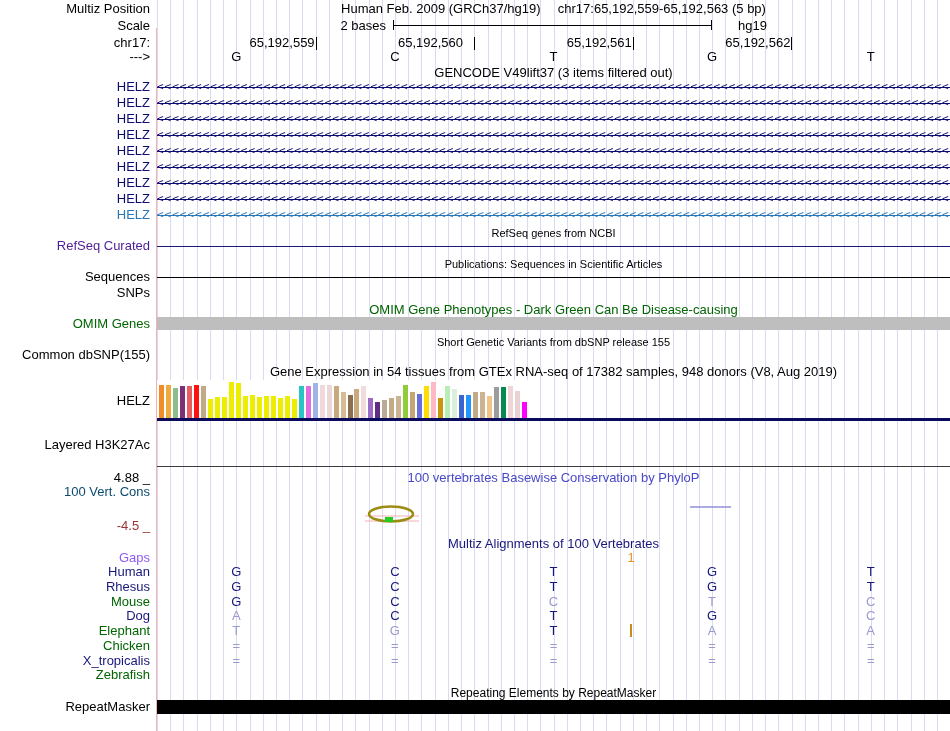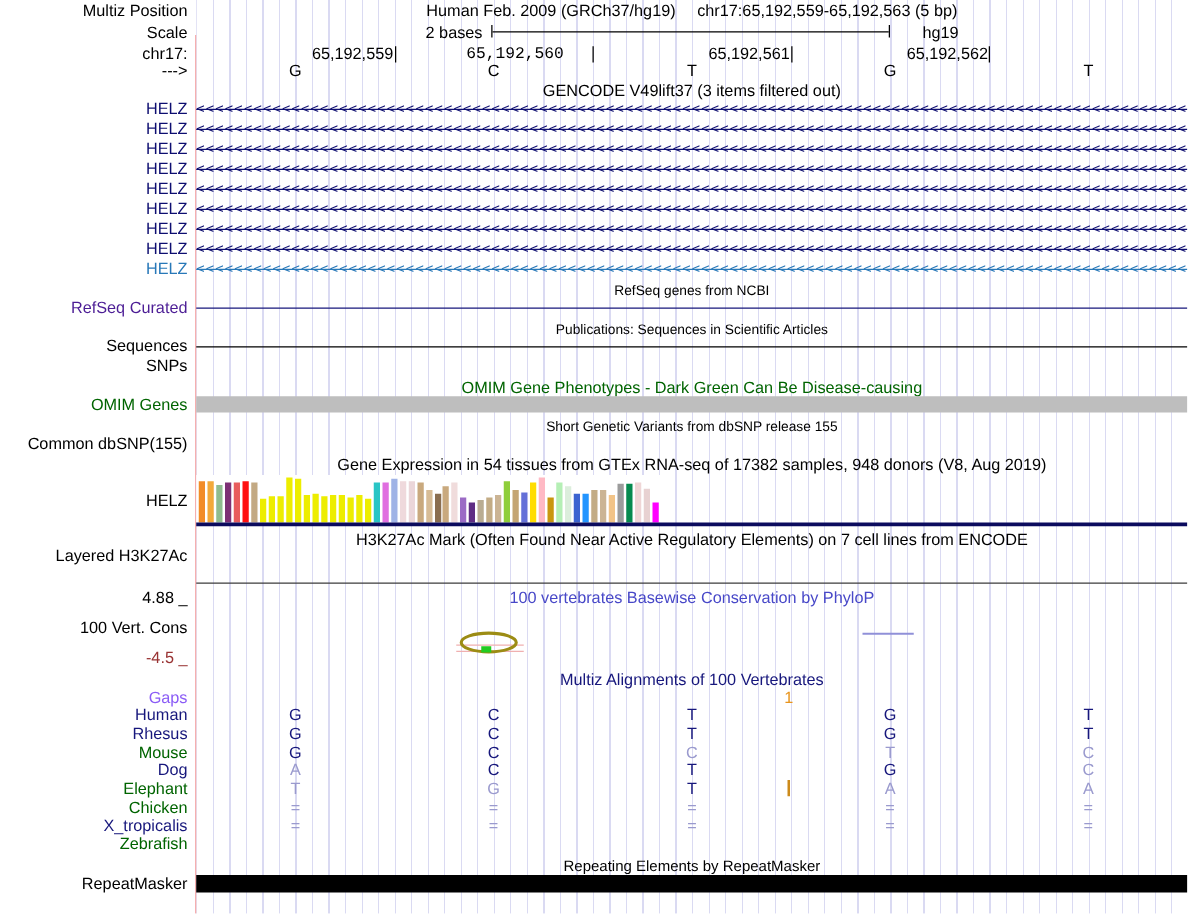--- a/index.html
+++ b/index.html
@@ -49,21 +49,21 @@
 
   <div class="glabel" style="top:19px">Scale</div>
   <div style="position:absolute;left:300px;top:19px;width:86px;text-align:right;line-height:14px">2 bases</div>
   <div class="scaleline"></div>
   <div style="position:absolute;left:738px;top:19px;line-height:14px">hg19</div>
 
   <div class="glabel" style="top:36px">chr17:</div>
   <div id="coord-row">
       <span class="coordnum" style="right: 635.4px;">65,192,559</span>
       <div class="coordtick" style="left: 315.6px;"></div>
-      <span class="coordnum" style="right: 499px; font-family: Liberation Mono, monospace;">65,192,560</span>
+      <span class="coordnum" style="right: 487px;">65,192,560</span>
       <div class="coordtick" style="left: 474.2px;"></div>
       <span class="coordnum" style="right: 318.2px;">65,192,561</span>
       <div class="coordtick" style="left: 632.8px;"></div>
       <span class="coordnum" style="right: 159.6px;">65,192,562</span>
       <div class="coordtick" style="left: 791.4px;"></div>
     </div>
 
   <div class="glabel" style="top:50px">---&gt;</div>
   <div id="base-row">
       <span class="hbase" style="left: 236.3px;">G</span>
@@ -182,27 +182,26 @@
       <div class="gbar" style="left: 330.13px; height: 22px; background: rgb(242, 196, 136);"></div>
       <div class="gbar" style="left: 337.111px; height: 31px; background: rgb(156, 156, 156);"></div>
       <div class="gbar" style="left: 344.093px; height: 31px; background: rgb(6, 138, 79);"></div>
       <div class="gbar" style="left: 351.074px; height: 32px; background: rgb(239, 214, 214);"></div>
       <div class="gbar" style="left: 358.056px; height: 27px; background: rgb(232, 210, 210);"></div>
       <div class="gbar" style="left: 365.037px; height: 16px; background: rgb(255, 0, 255);"></div>
       <div class="gbar" style="left: 372.019px; height: 0px; background: rgb(255, 255, 255);"></div>
     </div>
   <div class="navybase"></div>
 
-  <div class="ctitle" style="top:425px">H3K27Ac Mark (Often Found Near Active Regulatory Elements) on 7 cell lines from ENCODE</div>
   <div class="glabel" style="top:438px">Layered H3K27Ac</div>
   <div class="hline" style="top:466px;background:#3C3C3C"></div>
 
   <div class="glabel" style="top:471px">4.88 _</div>
   <div class="ctitle" style="top:471px;color:#4848C8">100 vertebrates Basewise Conservation by PhyloP</div>
-  <div class="glabel" style="top:495px;color:#000000">100 Vert. Cons</div>
+  <div class="glabel" style="top:485px;color:#0c4a6e">100 Vert. Cons</div>
   <div class="glabel" style="top:519px;color:#993333">-4.5 _</div>
   <svg style="position:absolute;left:157px;top:470px" width="793" height="62">
     <line x1="533" y1="37" x2="574" y2="37" stroke="#9090D8" stroke-width="1.5"></line>
     <line x1="208" y1="46" x2="262" y2="46" stroke="#F0B0B0" stroke-width="1"></line>
     <line x1="208" y1="51" x2="262" y2="51" stroke="#F0B0B0" stroke-width="1"></line>
     <ellipse cx="234" cy="44" rx="22" ry="7.5" fill="none" stroke="#9C8C14" stroke-width="2.5"></ellipse>
     <rect x="228" y="47" width="8" height="5" fill="#22CC22"></rect>
   </svg>
 
   <div class="ctitle" style="top:537px;color:#17177C">Multiz Alignments of 100 Vertebrates</div>

